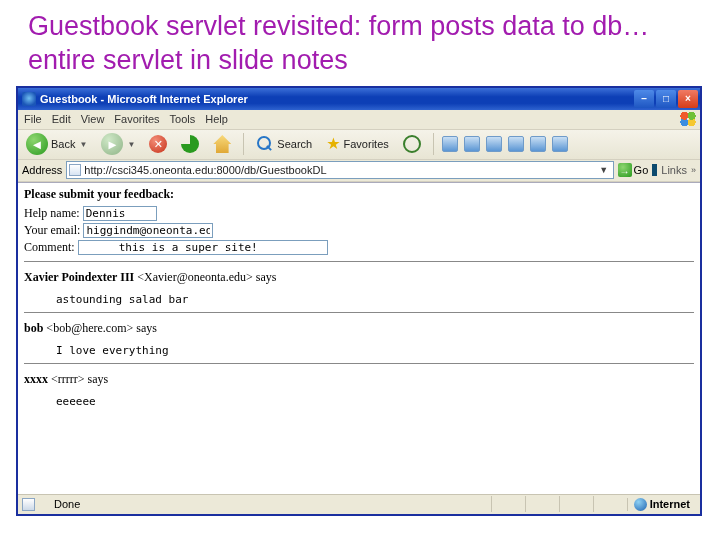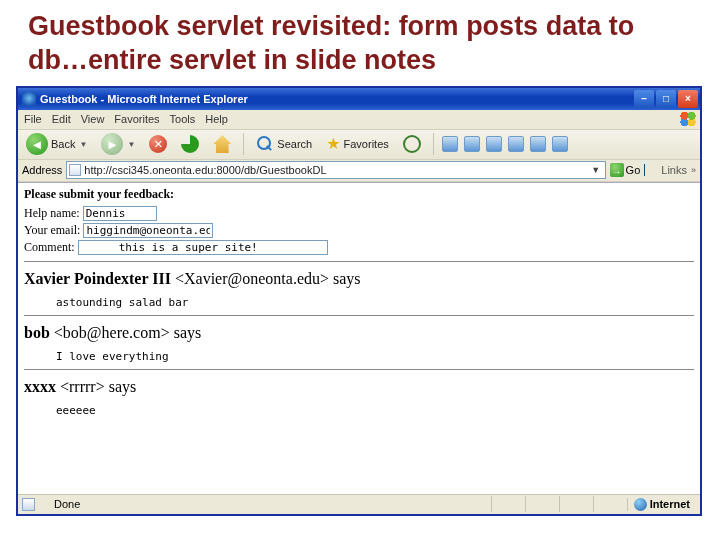--- a/index.html
+++ b/index.html
@@ -5,22 +5,22 @@
   * { box-sizing: border-box; margin: 0; padding: 0; }
   body {
     width: 720px;
     height: 540px;
     background: #fff;
     font-family: Arial, sans-serif;
     overflow: hidden;
   }
   .slide-title {
     font-size: 27px;
-    font-weight: bold;
-    color: #7f1d1d;
+    font-weight: normal;
+    color: #a21caf;
     padding: 10px 28px 4px 28px;
     line-height: 1.25;
   }
   .browser-frame {
     margin: 4px 18px 0 16px;
     border: 2px solid #1a2f9f;
     background: #ece9d8;
     height: 430px;
     display: flex;
     flex-direction: column;
@@ -122,21 +122,21 @@
     background: #fff;
     border: 1px solid #7b9ebd;
     height: 18px;
     padding: 0 2px;
   }
   .addr-input-wrap .page-ico { width:12px;height:12px;background:linear-gradient(#fff,#d8e4f2);border:1px solid #8ba6c4; margin-right:3px;}
   .addr-text { flex:1; font-size:11px; color:#222; white-space:nowrap; overflow:hidden;}
   .addr-dd { width:14px; text-align:center; color:#444; font-size:9px;}
   .go-btn { display:flex; align-items:center; gap:2px;}
   .go-arrow { width:14px;height:14px;background:radial-gradient(circle at 35% 30%,#8dd66f,#2a9a1f);border-radius:2px;color:#fff;display:flex;align-items:center;justify-content:center;font-size:10px;}
-  .links-lbl { color:#555; padding-left:16px; border-left:1px solid #0c4a6e;}
+  .links-lbl { color:#555; padding-left:4px; border-left:5px solid #0c4a6e;}
   .content {
     flex: 1;
     background: #fff;
     overflow-y: auto;
     font-family: "Times New Roman", serif;
     font-size: 12px;
     color: #000;
     padding: 4px 6px 2px 6px;
     border-top: 1px solid #aab;
     position: relative;
@@ -149,21 +149,21 @@
   }
   .btn-xp {
     font-size: 11px;
     background: linear-gradient(#fdfdfd,#e9e6da);
     border: 1px solid #8d8a78;
     border-radius: 3px;
     padding: 1px 8px;
     font-family: Tahoma, sans-serif;
   }
   .entries hr { border:none; border-top:1px solid #888; margin: 6px 0;}
-  .entry-head { font-family:"Times New Roman",serif; font-size:16px; margin-top:8px;}
+  .entry-head { font-family:"Times New Roman",serif; font-size:12px; margin-top:8px;}
   .entry-head b { font-weight:bold;}
   .entry-body { font-family: monospace; font-size:11px; margin: 8px 0 4px 32px;}
   .statusbar {
     height: 20px;
     background: #ece9d8;
     border-top: 1px solid #c8c4b2;
     display: flex;
     align-items: center;
     font-size: 11px;
     padding: 0 4px;

